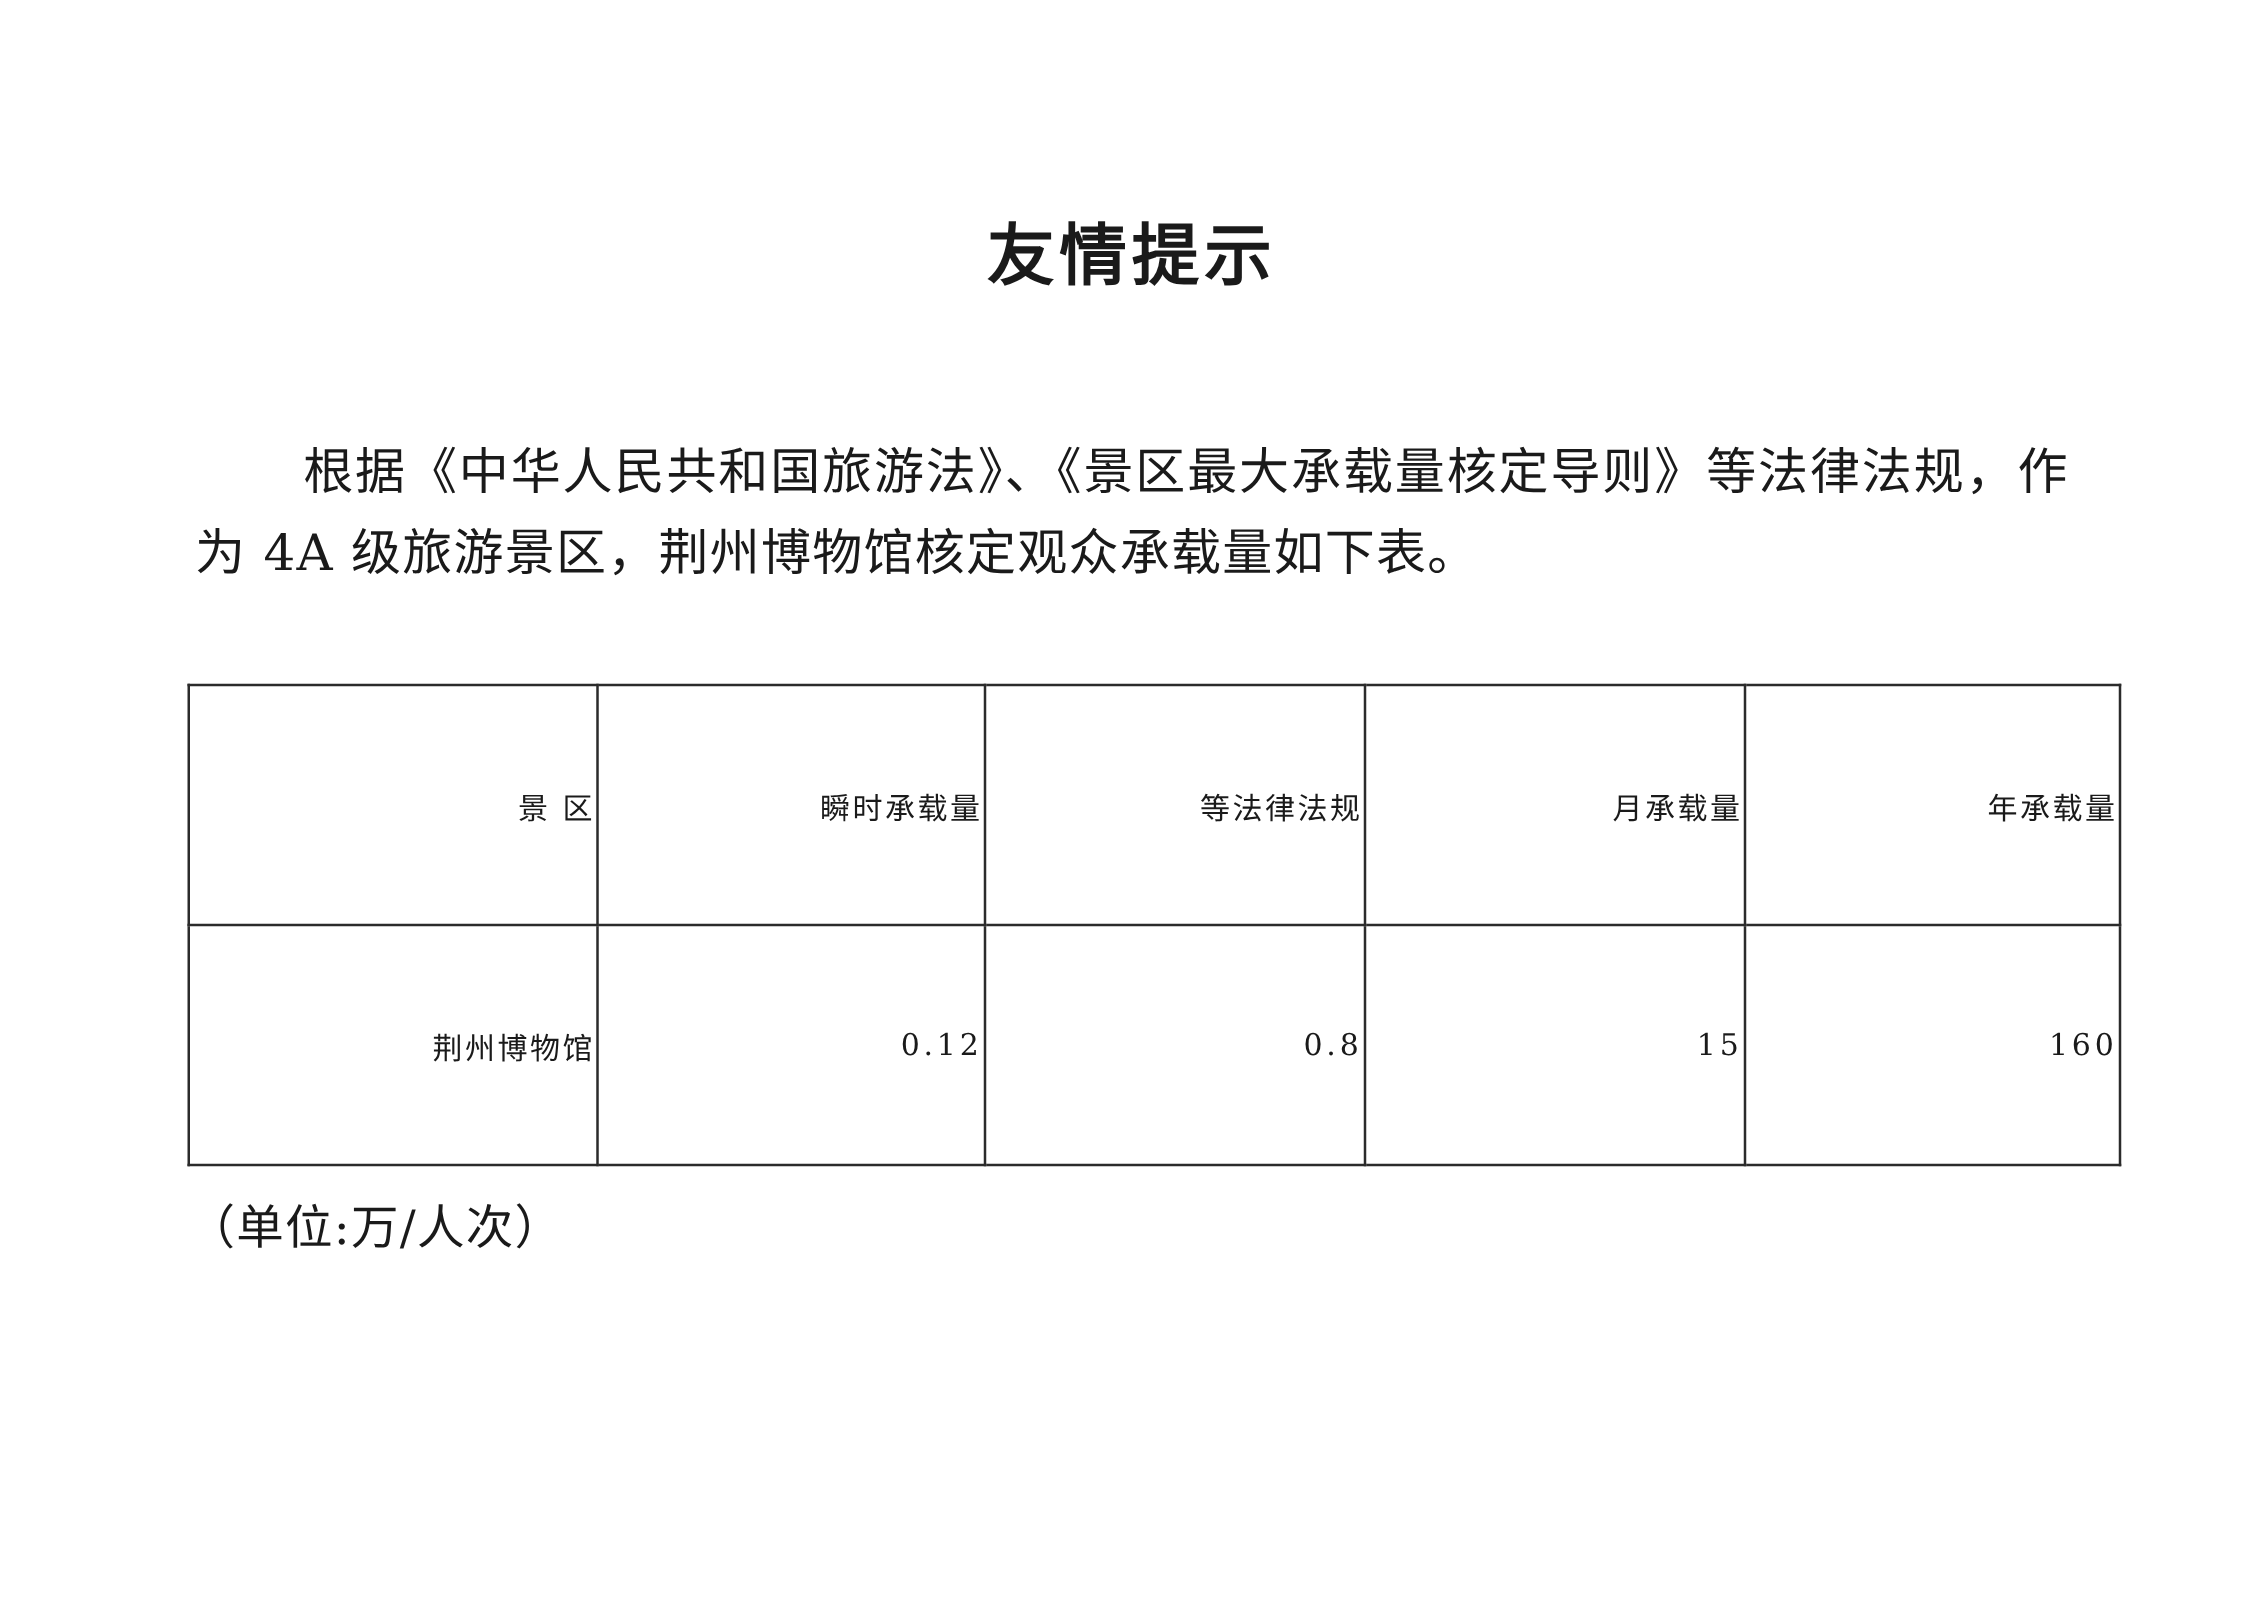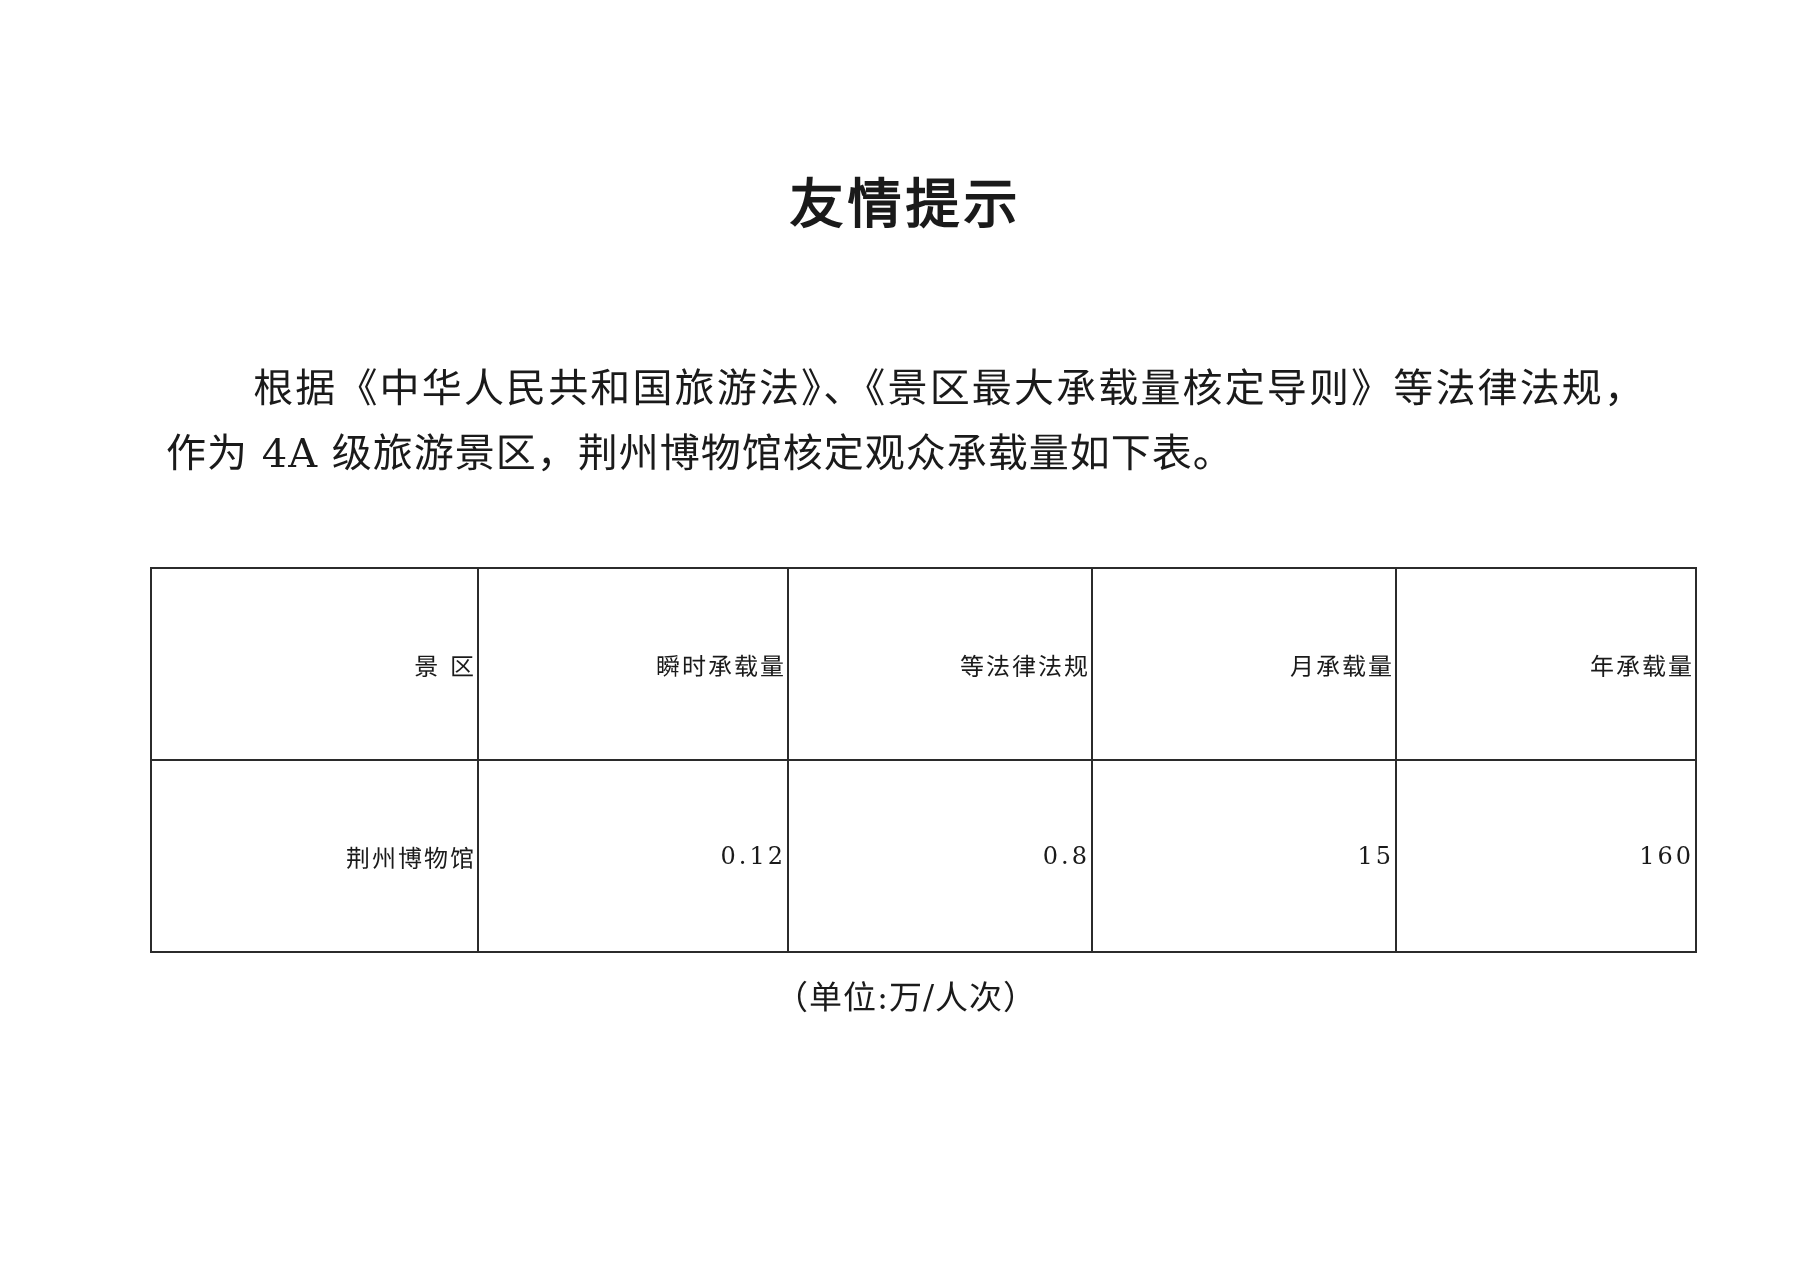--- a/index.html
+++ b/index.html
@@ -26,21 +26,21 @@
     text-align: center;
     font-size: 54px;
     font-weight: bold;
     letter-spacing: 4px;
     margin: 0;
     padding-top: 172px;
     line-height: 1.2;
     font-family: "DejaVu Serif", "Liberation Serif", serif;
   }
   .body-text {
-    margin: 16px;
+    margin: 6px;
     padding-top: 103px;
     font-size: 40px;
     line-height: 1.62;
     text-align: justify;
     text-justify: inter-ideograph;
     letter-spacing: 1px;
   }
   .body-text .indent {
     display: inline-block;
     width: 86px;
@@ -74,22 +74,22 @@
     letter-spacing: 3px;
   }
   .col-0 { width: 310px; }
   .col-1 { width: 306px; border-radius: 14px; }
   .col-2 { width: 300px; }
   .col-3 { width: 300px; }
   .col-4 { width: 296px; margin-top: 43px; }
   .unit-note {
     width: 1512px;
     margin: 0 auto;
-    text-align: center;
-    font-size: 33px;
+    text-align: left;
+    font-size: 38px;
     padding-top: 18px;
     letter-spacing: 1px;
   }
   .header-spaced {
     letter-spacing: 14px;
     padding-left: 14px;
   }
 </style>
 </head>
 <body>

